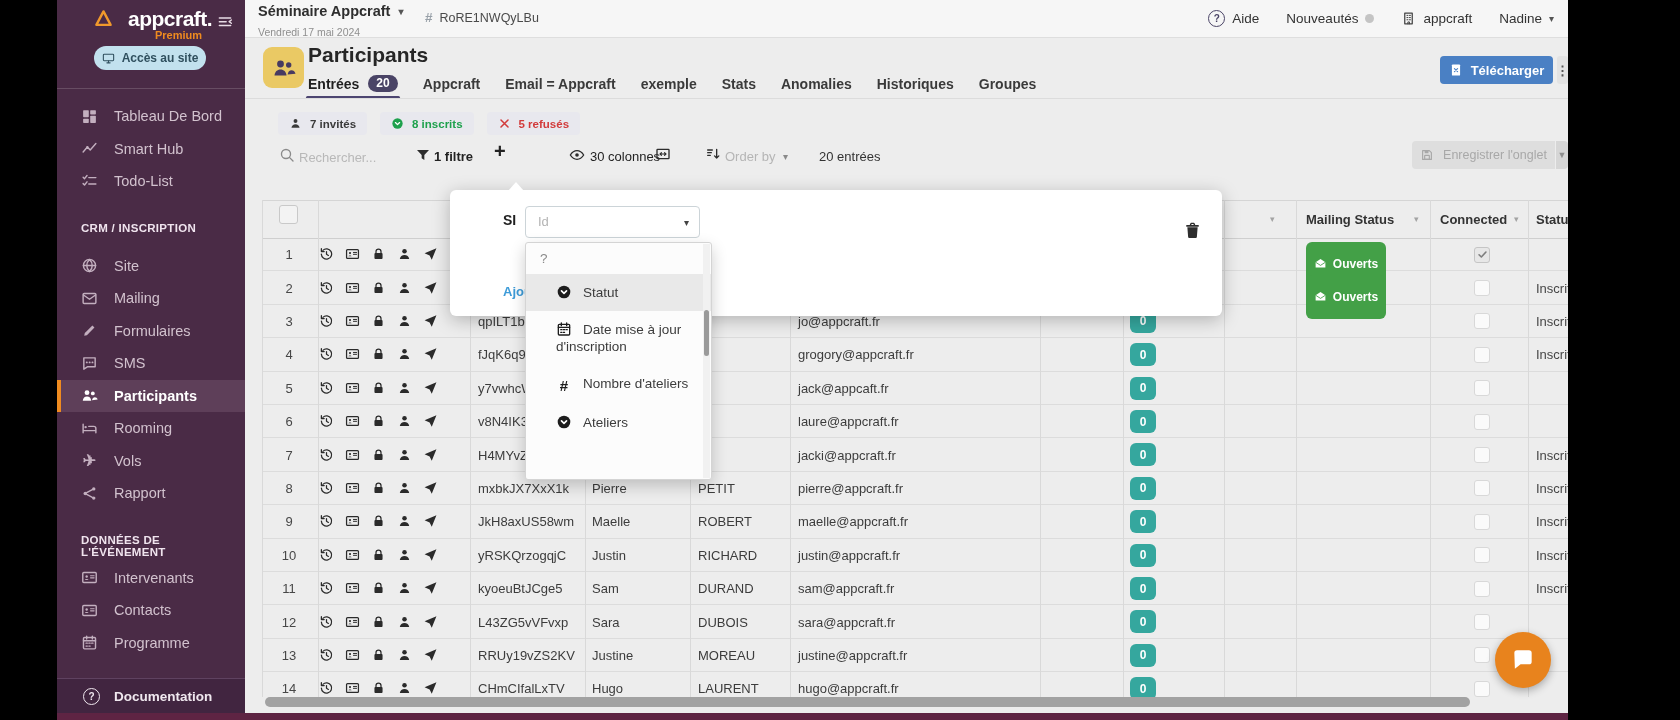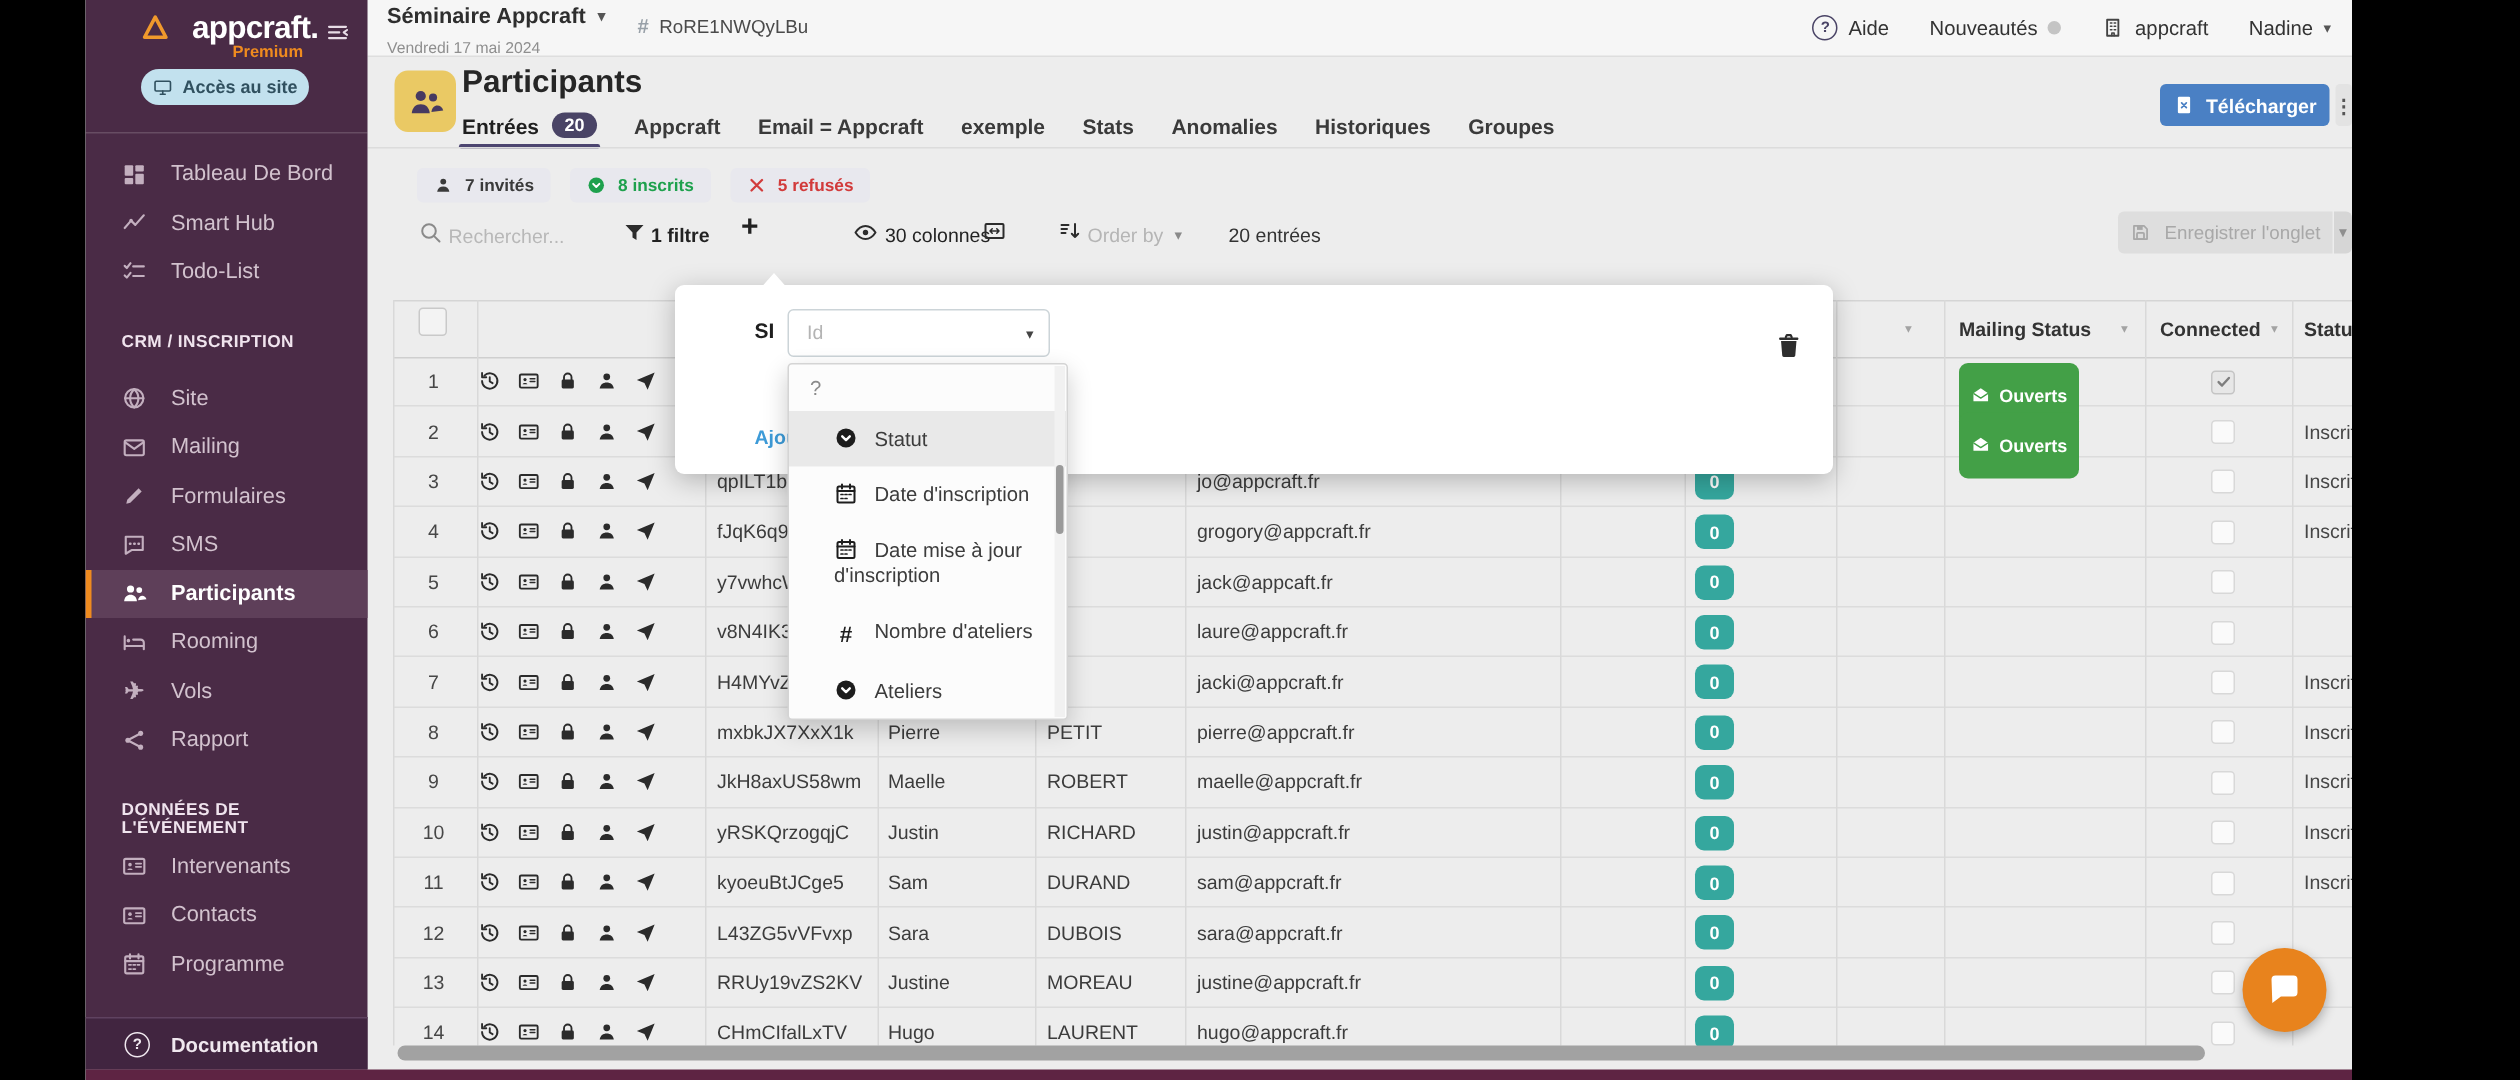--- a/index.html
+++ b/index.html
@@ -1089,27 +1089,20 @@
               <circle cx="12" cy="12" r="9.5" fill="currentColor" stroke="none"></circle>
               <path d="M8.2 10.3l3.8 3.8 3.8-3.8" stroke="#fff" stroke-width="2.4"></path>
             </svg>
           </span><span>Statut</span></div>
         <div class="opt"><span class="oic icn">
             <svg viewBox="0 0 24 24" fill="none" stroke="currentColor" stroke-width="2" stroke-linecap="round" stroke-linejoin="round">
               <rect x="3.5" y="5" width="17" height="16" rx="1.5"></rect>
               <path d="M3.5 9.5h17M8 3v4M16 3v4"></path>
               <path d="M7 13h2M11 13h2M15 13h2M7 17h2M11 17h2" stroke-width="1.7"></path>
             </svg>
-          </span><span>Date d'inscription</span></div>
-        <div class="opt"><span class="oic icn">
-            <svg viewBox="0 0 24 24" fill="none" stroke="currentColor" stroke-width="2" stroke-linecap="round" stroke-linejoin="round">
-              <rect x="3.5" y="5" width="17" height="16" rx="1.5"></rect>
-              <path d="M3.5 9.5h17M8 3v4M16 3v4"></path>
-              <path d="M7 13h2M11 13h2M15 13h2M7 17h2M11 17h2" stroke-width="1.7"></path>
-            </svg>
           </span><span>Date mise à jour d'inscription</span></div>
         <div class="opt"><span class="oic icn">
             <b class="tg" style="font-size:15px">#</b>
           </span><span>Nombre d'ateliers</span></div>
         <div class="opt"><span class="oic icn">
             <svg viewBox="0 0 24 24" fill="none" stroke="currentColor" stroke-width="2" stroke-linecap="round" stroke-linejoin="round">
               <circle cx="12" cy="12" r="9.5" fill="currentColor" stroke="none"></circle>
               <path d="M8.2 10.3l3.8 3.8 3.8-3.8" stroke="#fff" stroke-width="2.4"></path>
             </svg>
           </span><span>Ateliers</span></div>

